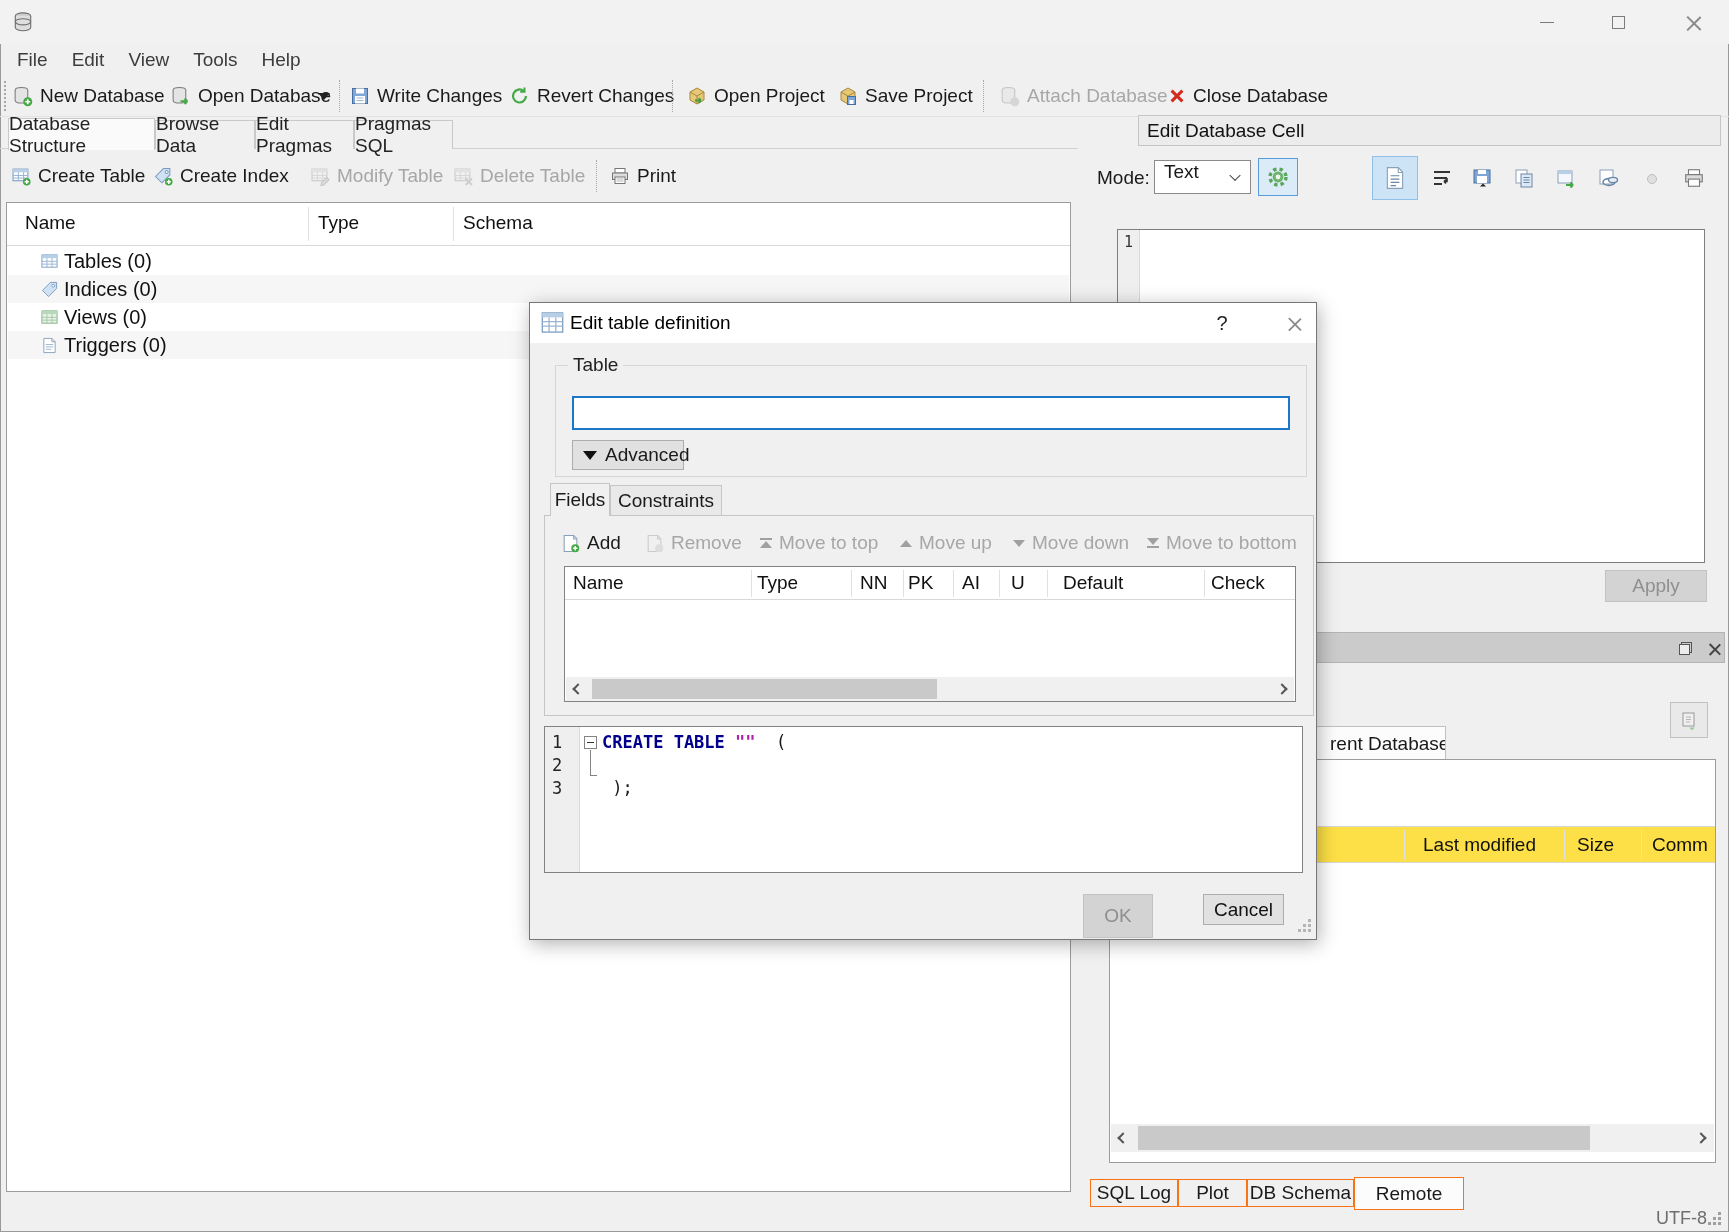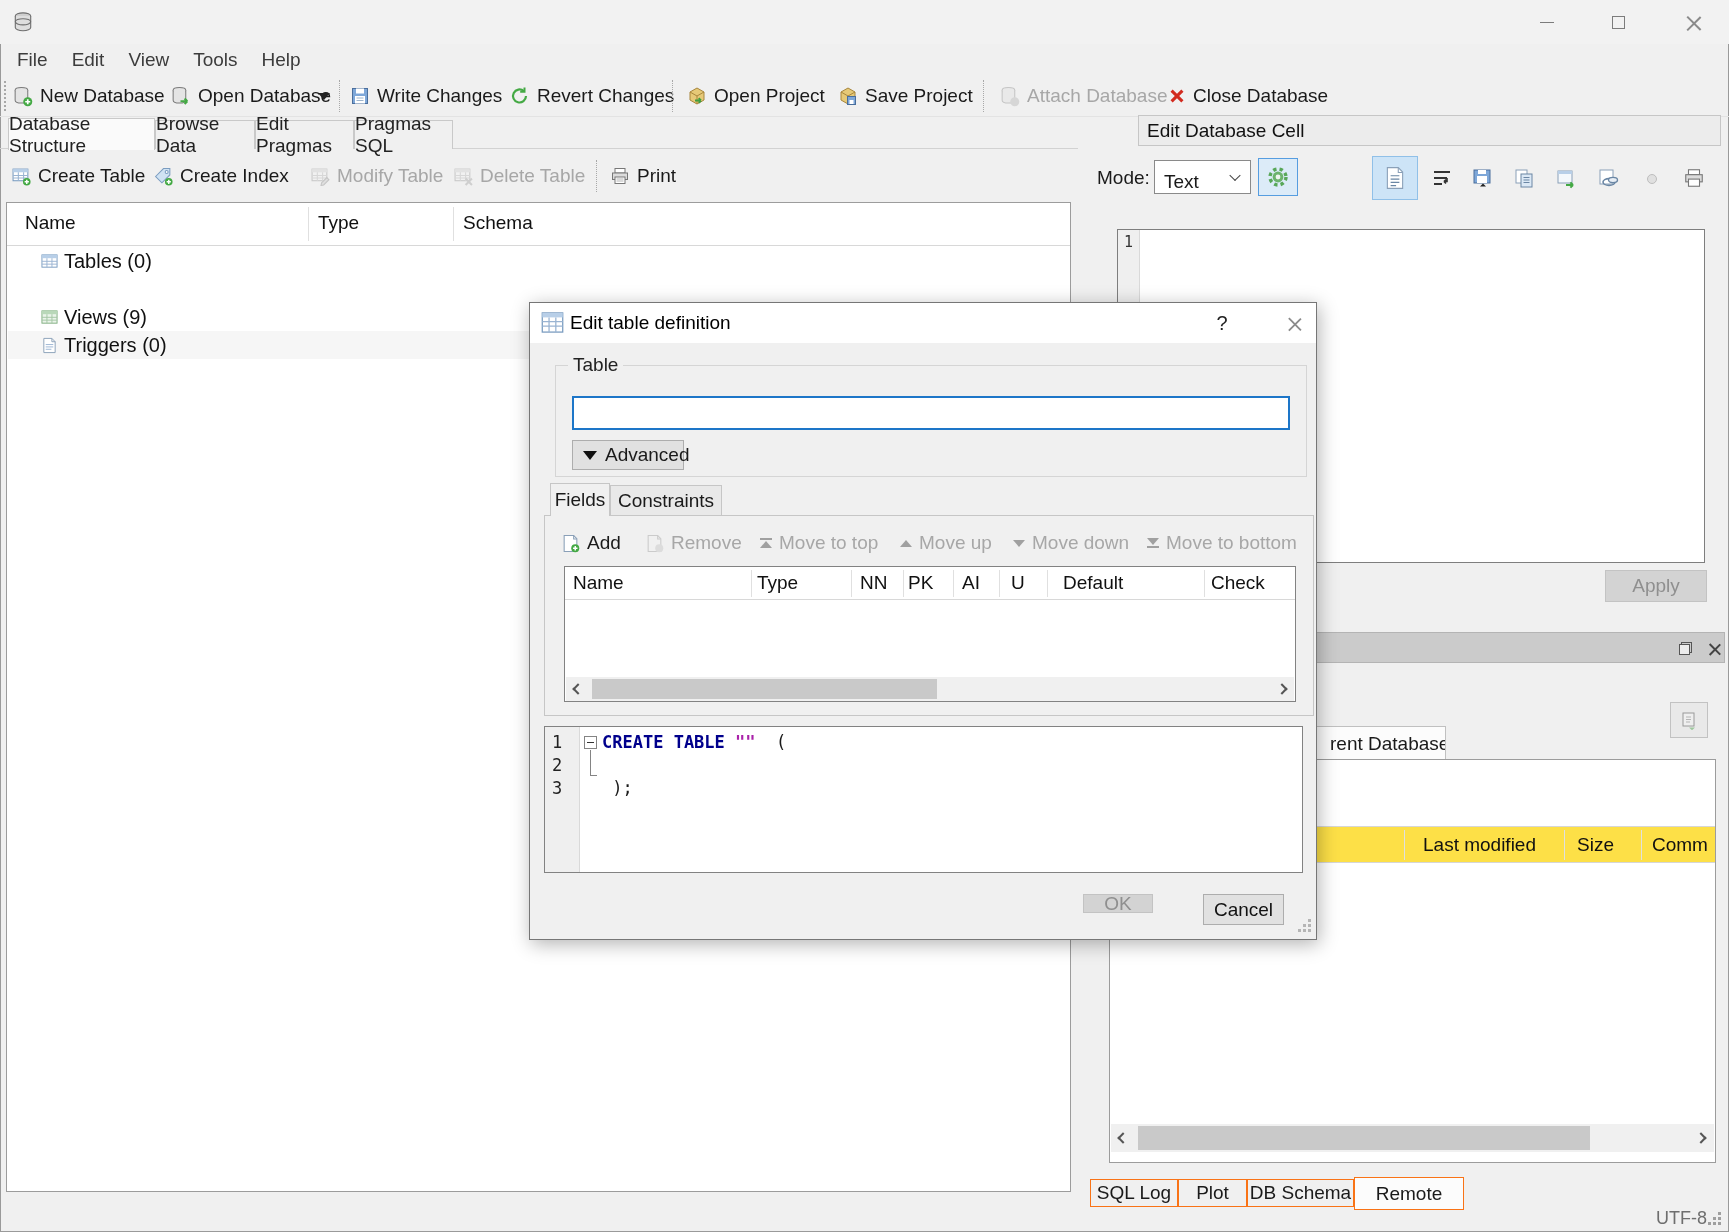--- a/index.html
+++ b/index.html
@@ -62,21 +62,21 @@
   .dock-header.remote { background:#cbcbcb; border-color:#b4b4b4; }
   .dock-title { margin-left:8px; font-size:19px; color:#111; }
   .dockbtn { position:absolute; top:4px; width:24px; height:23px; display:flex; align-items:center; justify-content:center; }
   .floatico { position:relative; width:13px; height:13px; }
   .floatico::before { content:""; position:absolute; right:0; top:0; width:9px; height:9px; border:1px solid #555; }
   .floatico::after { content:""; position:absolute; left:0; bottom:0; width:9px; height:9px; border:1px solid #555; background:#ececec; }
   .xsmall { position:relative; width:12px; height:12px; }
   .xsmall::before,.xsmall::after { content:""; position:absolute; left:5.5px; top:-1px; width:1.5px; height:15px; background:#444; }
   .xsmall::before { transform:rotate(45deg);} .xsmall::after { transform:rotate(-45deg);}
 
-  .combo { background:#fff; border:1px solid #8a8a8a; position:relative; display:flex; align-items:flex-end; }
+  .combo { background:#fff; border:1px solid #8a8a8a; position:relative; display:flex; align-items:flex-start; }
   .combo .val { margin-left:9px; font-size:19px; }
   .chev { position:absolute; right:11px; top:50%; width:8px; height:8px; border-right:1.6px solid #444; border-bottom:1.6px solid #444; transform:translateY(-70%) rotate(45deg); }
 
   .toolico-btn { position:absolute; display:flex; align-items:center; justify-content:center; }
   .toolico-btn.checked { background:#cde4f7; border:1px solid #90c0e8; }
   .gearbtn { background:#dcebf8; border:1px solid #569de0; }
 
   .editorbox { position:absolute; background:#fff; border:1px solid #7e7e7e; }
   .editorbox .gutter { position:absolute; left:0; top:0; bottom:0; width:22px; background:#efefef; border-right:1px solid #d9d9d9;
     font-family:"DejaVu Sans Mono", monospace; font-size:15px; color:#333; text-align:center; padding-top:3px; }
@@ -359,29 +359,38 @@
     <div class="tree-row" style="top:44px;">
       <span class="ticon">
           <svg width="17" height="17" viewBox="0 0 18 18">
             <rect x="1" y="2" width="16" height="13" fill="#fff" stroke="#7a9cc0"></rect>
             <rect x="1" y="2" width="16" height="3.5" fill="#b8cfe8"></rect>
             <path d="M1 8.8h16M1 11.8h16M6.3 5.5v9.5M11.6 5.5v9.5" stroke="#9ab4d2"></path>
           </svg>
         </span>
       <span class="tlabel">Tables (0)</span>
     </div>
+    <div class="tree-row alt" style="top:72px;">
+      <span class="ticon">
+          <svg width="17" height="17" viewBox="0 0 18 18">
+            <path d="M1.5 10 10 1.5h6.5V8L8 16.5z" fill="#cfe2f3" stroke="#7a9cc0"></path>
+            <circle cx="13" cy="5" r="1.5" fill="#fff" stroke="#7a9cc0"></circle>
+          </svg>
+        </span>
+      <span class="tlabel">Indices (0)</span>
+    </div>
     <div class="tree-row" style="top:100px;">
       <span class="ticon">
           <svg width="17" height="17" viewBox="0 0 18 18">
             <rect x="1" y="2" width="16" height="13" fill="#eaf4ea" stroke="#7fae7f"></rect>
             <rect x="1" y="2" width="16" height="3.5" fill="#b9d8b9"></rect>
             <path d="M1 8.8h16M1 11.8h16M6.3 5.5v9.5M11.6 5.5v9.5" stroke="#a4c6a4"></path>
           </svg>
         </span>
-      <span class="tlabel">Views (9)</span>
+      <span class="tlabel">Views (0)</span>
     </div>
     <div class="tree-row alt" style="top:128px;">
       <span class="ticon">
           <svg width="17" height="17" viewBox="0 0 18 18">
             <path d="M3 1.5h8.5l3.5 3.5v11.5H3z" fill="#fff" stroke="#8aa0b8"></path>
             <path d="M11.5 1.5V5H15" fill="none" stroke="#8aa0b8"></path>
             <path d="M5 8h8M5 10.5h8M5 13h6" stroke="#9ab4d2"></path>
           </svg>
         </span>
       <span class="tlabel">Triggers (0)</span>
@@ -674,21 +683,21 @@
         <div>2</div>
         <div>3</div>
       </div>
       <span class="fold"></span>
       <span class="fold-rail"></span>
       <div class="sql-code"><span class="kw">CREATE TABLE</span> <span class="str">""</span>  <span>(</span>
 <span></span>
  <span>);</span></div>
     </div>
 
-    <div class="btn disabled abs" style="left:553px; top:591px; width:70px; height:19px;">
+    <div class="btn disabled abs" style="left:553px; top:591px; width:70px; height:44px;">
       <span>OK</span>
     </div>
     <div class="btn abs" style="left:673px; top:591px; width:81px; height:31px;">
       <span>Cancel</span>
     </div>
     <span class="grip" style="left:768px; top:626px; background:#b5b5b5; box-shadow:5px 0 #b5b5b5,10px 0 #b5b5b5,5px -5px #b5b5b5,10px -5px #b5b5b5,10px -10px #b5b5b5;"></span>
   </div>
 
 </div>
 

